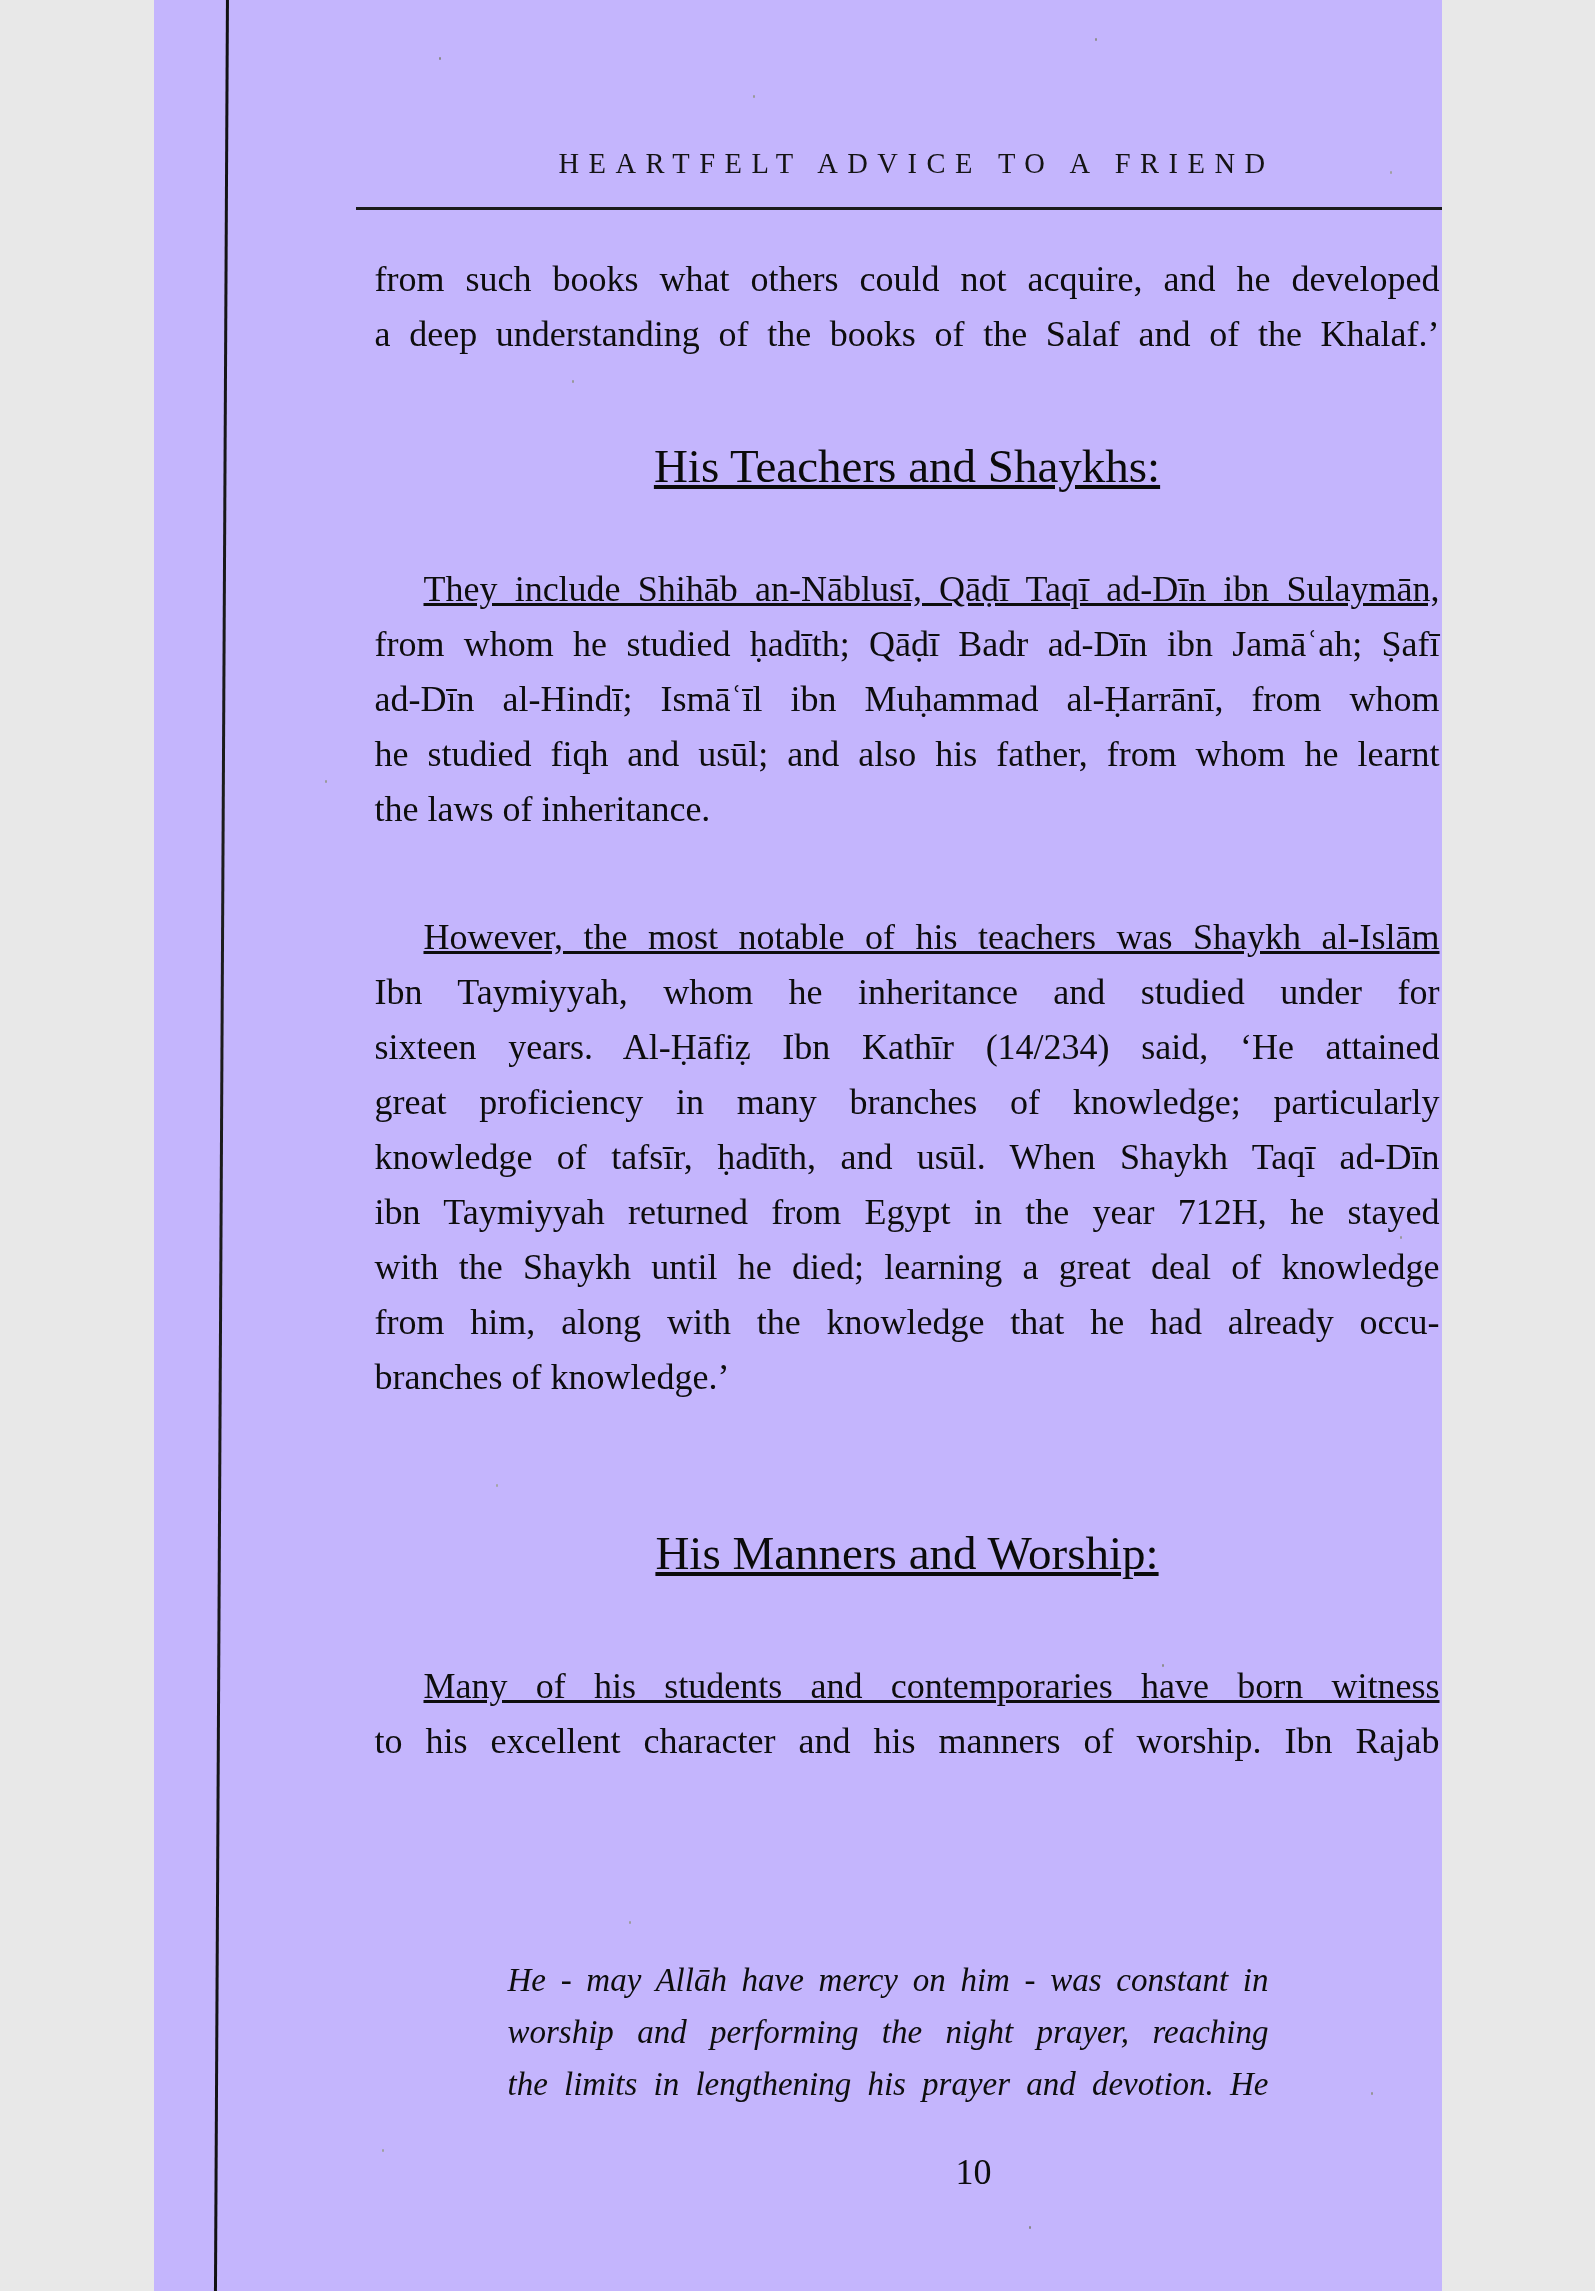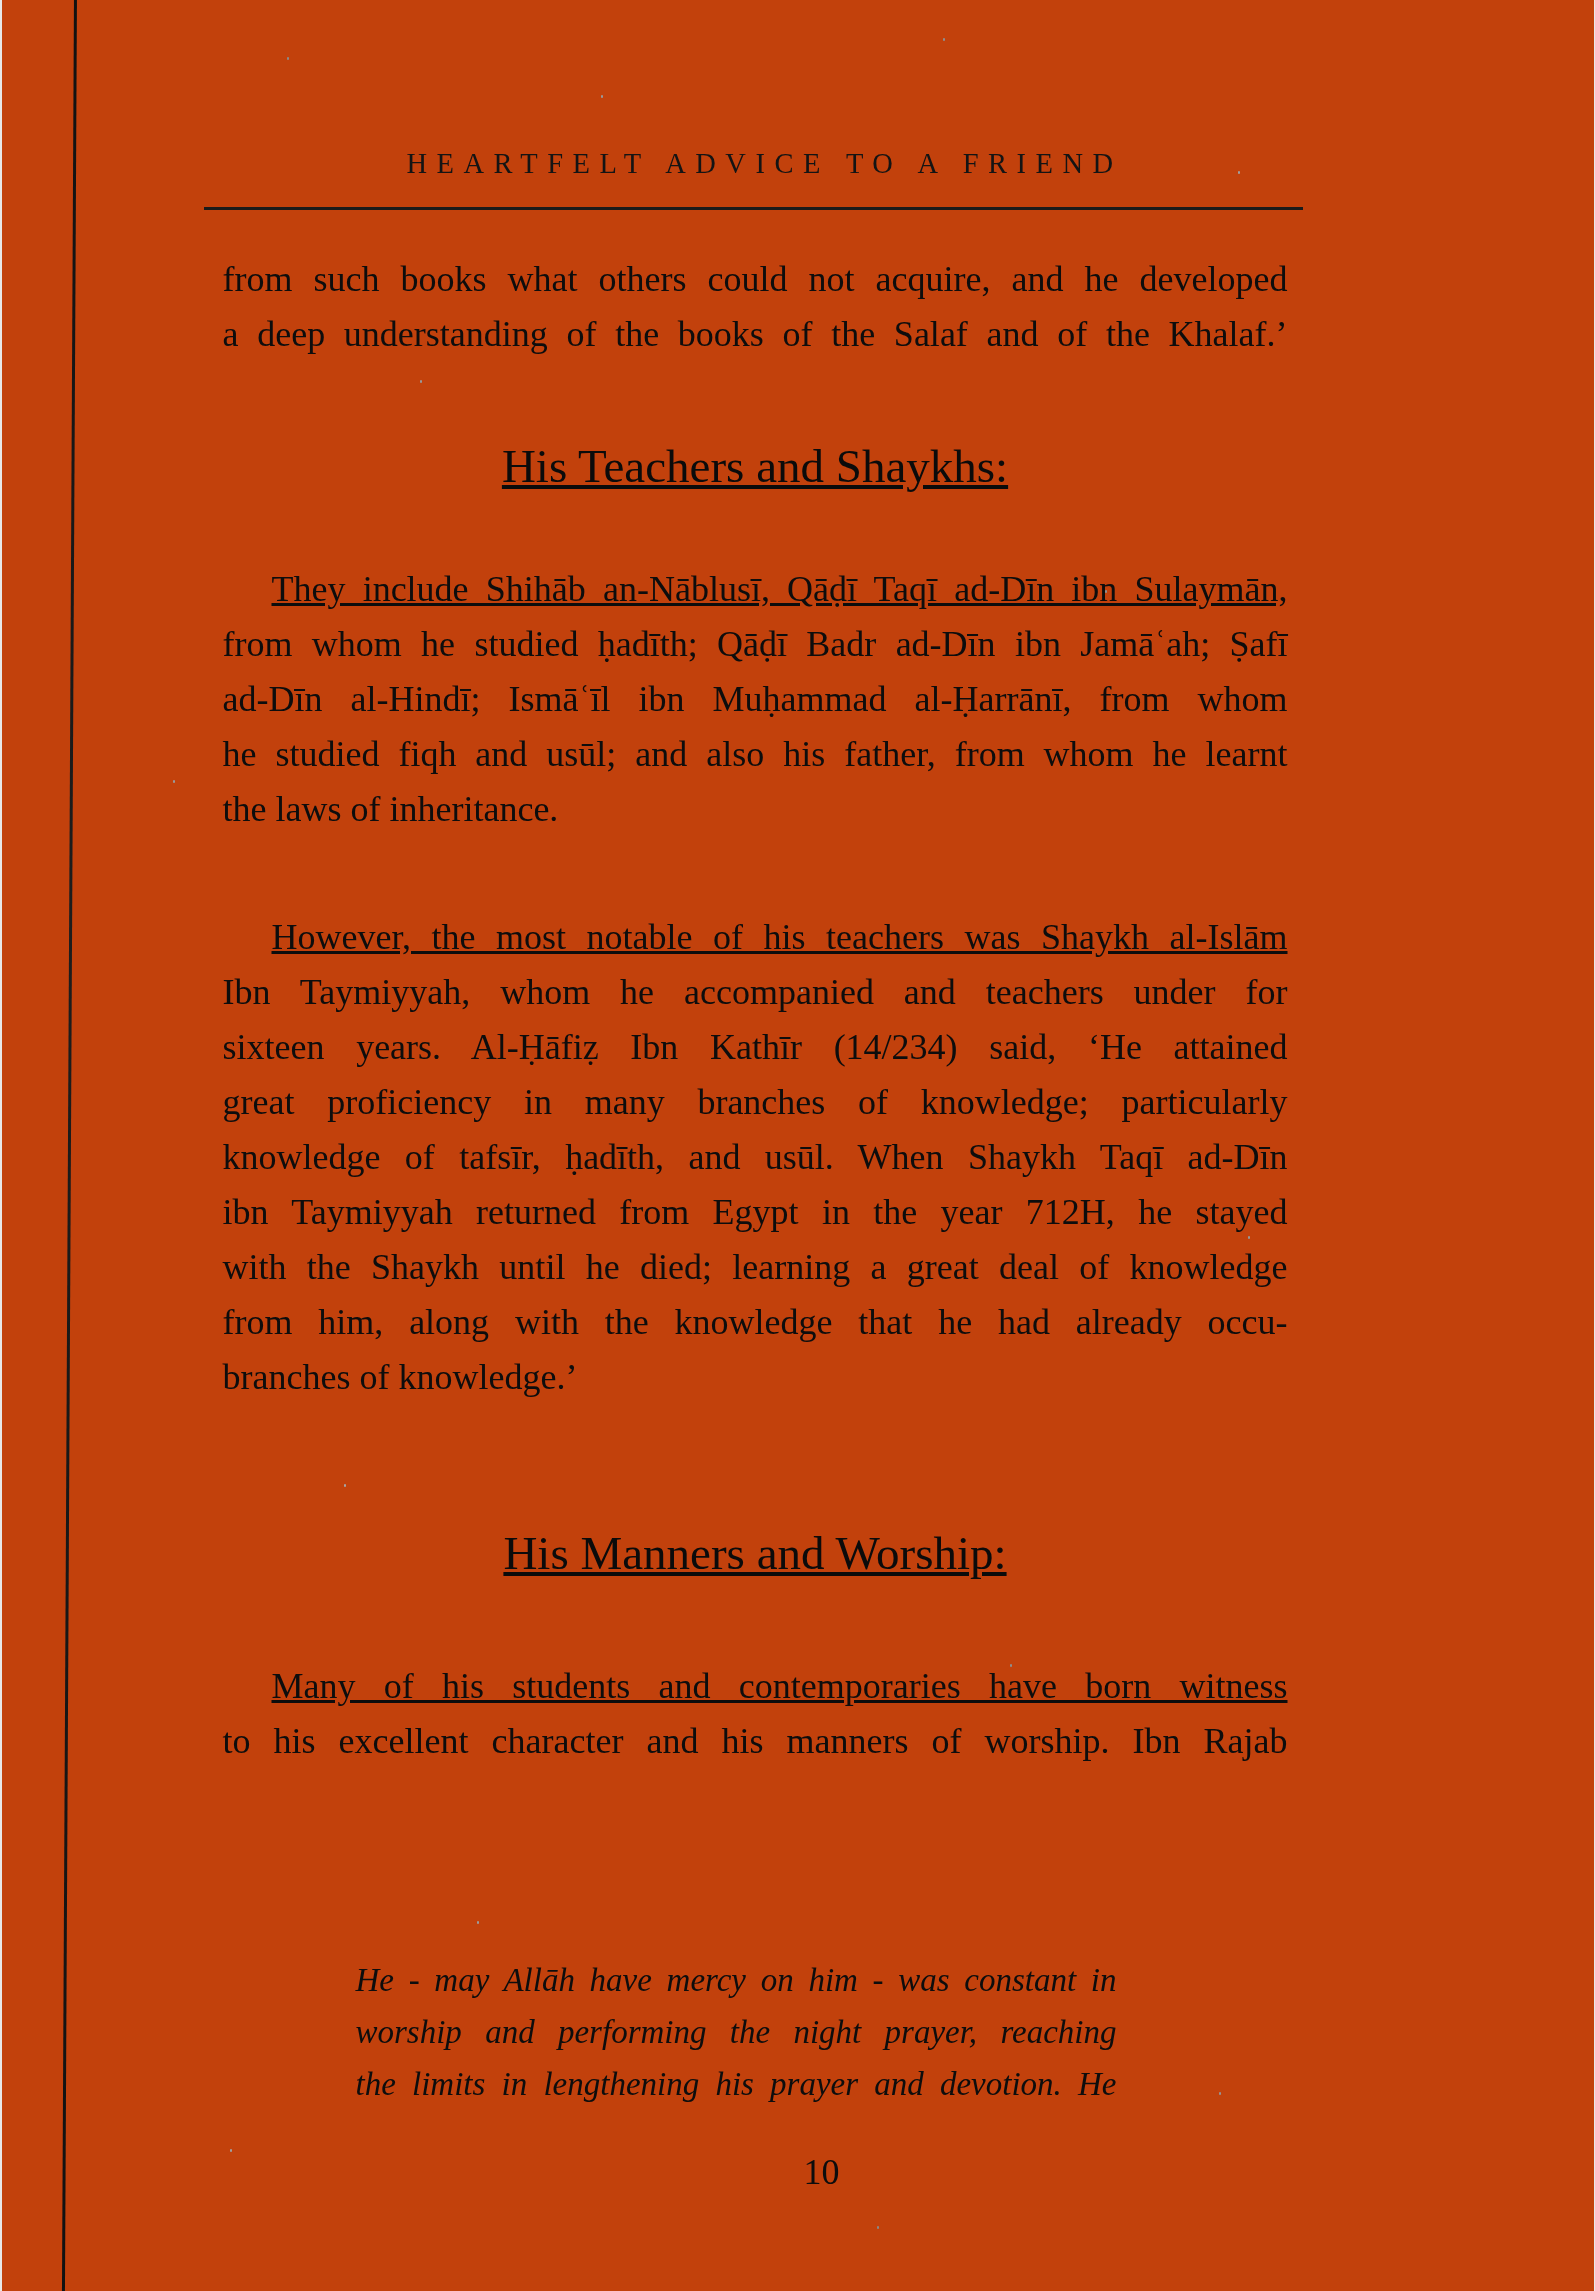--- a/index.html
+++ b/index.html
@@ -1,20 +1,20 @@
 <!DOCTYPE html>
 <html style="font-size:15px"><head>
 <meta charset="utf-8">
 <style>
   html,body { margin:0; padding:0; background:#e8e8e8; }
   .page {
     position:relative;
-    width:1592px; height:2291px;
+    width:1288px; height:2291px;
     margin:0 auto;
-    background:#c2410c;
+    background:#c4b5fd;
     overflow:hidden;
     color:#0d0d0d;
     font-family:"Liberation Serif","DejaVu Serif",serif;
   }
   
   .scanline-left {
     position:absolute; left:72px; top:-9.5px;
     width:2.9px; height:2321px;
     background:linear-gradient(#111,#1d1d1d 40%,#111);
     transform:rotate(0.30deg); transform-origin:top left;
@@ -89,21 +89,21 @@
   <div class="textblock" style="top:550px;">
     <div class="line j ind">They include Shihāb an-Nāblusī, Qāḍī Taqī ad-Dīn ibn Sulaymān,</div>
     <div class="line j">from whom he studied ḥadīth; Qāḍī Badr ad-Dīn ibn Jamāʿah; Ṣafī</div>
     <div class="line j">ad-Dīn al-Hindī; Ismāʿīl ibn Muḥammad al-Ḥarrānī, from whom</div>
     <div class="line j">he studied fiqh and usūl; and also his father, from whom he learnt</div>
     <div class="line">the laws of inheritance.</div>
   </div>
 
   <div class="textblock" style="top:898px;">
     <div class="line j ind">However, the most notable of his teachers was Shaykh al-Islām</div>
-    <div class="line j">Ibn Taymiyyah, whom he accompanied and teachers under for</div>
+    <div class="line j">Ibn Taymiyyah, whom he inheritance and studied under for</div>
     <div class="line j">sixteen years. Al-Ḥāfiẓ Ibn Kathīr (14/234) said, ‘He attained</div>
     <div class="line j">great proficiency in many branches of knowledge; particularly</div>
     <div class="line j">knowledge of tafsīr, ḥadīth, and usūl. When Shaykh Taqī ad-Dīn</div>
     <div class="line j">ibn Taymiyyah returned from Egypt in the year 712H, he stayed</div>
     <div class="line j">with the Shaykh until he died; learning a great deal of knowledge</div>
     <div class="line j">from him, along with the knowledge that he had already occu-</div>
     <div class="line">branches of knowledge.’</div>
   </div>
 
   <div class="heading" style="top:1526px;">His Manners and Worship:</div>

